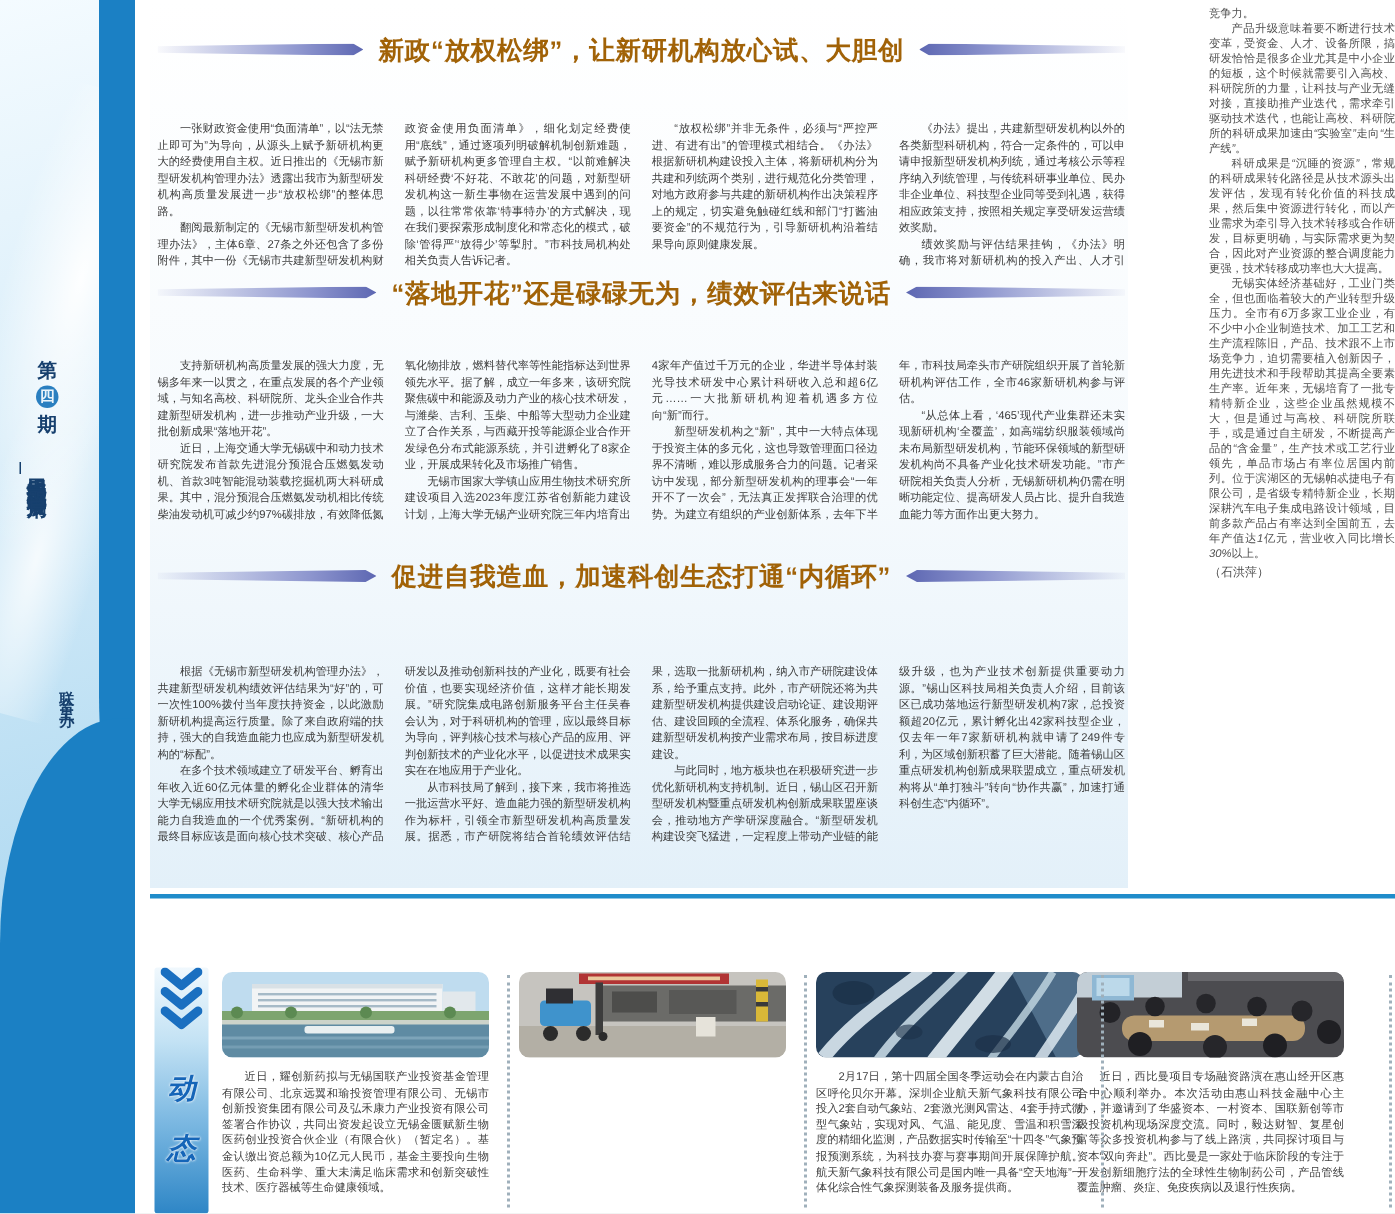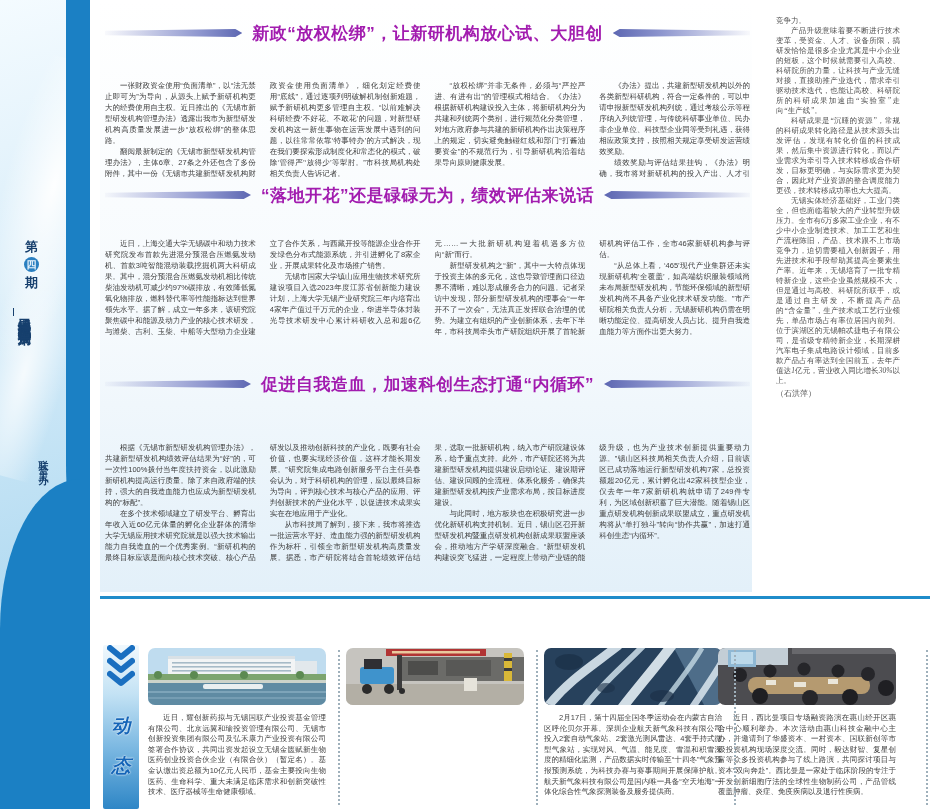--- a/index.html
+++ b/index.html
@@ -24,38 +24,38 @@
   .orgs{position:absolute;left:16px;top:308px;writing-mode:vertical-rl;font-size:13px;font-weight:bold;
         color:#17406e;letter-spacing:1px;line-height:17px;}
   .orgs .org-r{border-left:1.5px solid #17406e;padding-left:3px;margin-left:3px;}
   .tagline{position:absolute;left:36px;top:452px;writing-mode:vertical-rl;font-size:10px;
         color:#17406e;letter-spacing:5px;font-weight:bold;}
 
   
   .article-bg{position:absolute;left:100px;top:0;width:652px;height:592px;
         background:linear-gradient(180deg,rgba(238,246,252,0) 0%,rgba(234,244,251,.45) 55%,#e3f0f9 100%);}
   .headline-row{position:absolute;left:105px;width:645px;height:22px;display:flex;align-items:center;}
-  .headline-row h2{margin:0 10px;font-size:17px;font-weight:bold;color:#a21caf;
+  .headline-row h2{margin:0 10px;font-size:17px;font-weight:bold;color:#a16207;
         white-space:nowrap;letter-spacing:.5px;}
   .bar{flex:1;height:8px;}
   .bar-left{background:linear-gradient(90deg,rgba(107,116,184,.04) 0%,#8d95ce 70%,#5d67b2 100%);
         clip-path:polygon(0 22%,95% 0,100% 50%,95% 100%,0 78%);}
   .bar-right{background:linear-gradient(90deg,#5d67b2 0%,#8d95ce 35%,rgba(107,116,184,.04) 100%);
         clip-path:polygon(0 50%,5% 0,100% 22%,100% 78%,5% 100%);}
   .body{position:absolute;left:105px;width:645px;column-count:4;column-gap:14px;
         font-size:7.5px;line-height:11px;text-align:justify;color:#3c3c3c;overflow:hidden;}
   .body p{margin:0;text-indent:2em;}
   #body-1{top:80px;height:100px;}
   #body-2{top:238px;height:132px;}
   #body-3{top:442px;height:162px;}
 
   
-  .commentary{position:absolute;left:776px;top:4px;width:124px;height:578px;
-        font-family:Liberation Serif, serif;font-size:7.5px;line-height:10px;
-        color:#4f4f4f;text-align:justify;overflow:hidden;font-style:oblique 6deg;margin-top:12px;}
+  .commentary{position:absolute;left:806px;top:4px;width:124px;height:578px;
+        font-family:Liberation Sans, sans-serif;font-size:7.5px;line-height:10px;
+        color:#4f4f4f;text-align:justify;overflow:hidden;font-style:oblique 6deg;}
   .commentary p{margin:0;text-indent:2em;}
   .commentary p.cont{text-indent:0;}
   .byline{text-align:left;text-indent:0 !important;margin-top:3px !important;font-size:8px;}
 
   .separator{position:absolute;left:100px;top:596px;width:830px;height:3px;background:#1f8cca;}
 
   
   .banner{position:absolute;left:103px;top:645px;width:36px;height:164px;
         background:linear-gradient(180deg,#f0f8fd 0%,#c3e2f4 30%,#7db9e2 62%,#2e86c6 100%);
         display:flex;flex-direction:column;align-items:center;border-radius:2px;}
@@ -104,20 +104,21 @@
     <p>《办法》提出，共建新型研发机构以外的各类新型科研机构，符合一定条件的，可以申请申报新型研发机构列统，通过考核公示等程序纳入列统管理，与传统科研事业单位、民办非企业单位、科技型企业同等受到礼遇，获得相应政策支持，按照相关规定享受研发运营绩效奖励。</p>
     <p>绩效奖励与评估结果挂钩，《办法》明确，我市将对新研机构的投入产出、人才引育、成果转化与产业化、法人治理等情况进行定期绩效评估。根据绩效评估结果，市级财政可按照机构上年度非财政经费支持的研发经费支出20%的比例，分档择优给予最高500万元研发补助支持。</p>
   </div>
 
   <div class="headline-row" style="top:184px;">
     <div class="bar bar-left"></div>
     <h2>“落地开花”还是碌碌无为，绩效评估来说话</h2>
     <div class="bar bar-right"></div>
   </div>
   <div class="body" id="body-2">
+    <p>支持新研机构高质量发展的强大力度，无锡多年来一以贯之，在重点发展的各个产业领域，与知名高校、科研院所、龙头企业合作共建新型研发机构，进一步推动产业升级，一大批创新成果“落地开花”。</p>
     <p>近日，上海交通大学无锡碳中和动力技术研究院发布首款先进混分预混合压燃氨发动机、首款3吨智能混动装载挖掘机两大科研成果。其中，混分预混合压燃氨发动机相比传统柴油发动机可减少约97%碳排放，有效降低氮氧化物排放，燃料替代率等性能指标达到世界领先水平。据了解，成立一年多来，该研究院聚焦碳中和能源及动力产业的核心技术研发，与潍柴、吉利、玉柴、中船等大型动力企业建立了合作关系，与西藏开投等能源企业合作开发绿色分布式能源系统，并引进孵化了8家企业，开展成果转化及市场推广销售。</p>
     <p>无锡市国家大学镇山应用生物技术研究所建设项目入选2023年度江苏省创新能力建设计划，上海大学无锡产业研究院三年内培育出4家年产值过千万元的企业，华进半导体封装光导技术研发中心累计科研收入总和超6亿元……一大批新研机构迎着机遇多方位向“新”而行。</p>
     <p>新型研发机构之“新”，其中一大特点体现于投资主体的多元化，这也导致管理面口径边界不清晰，难以形成服务合力的问题。记者采访中发现，部分新型研发机构的理事会“一年开不了一次会”，无法真正发挥联合治理的优势。为建立有组织的产业创新体系，去年下半年，市科技局牵头市产研院组织开展了首轮新研机构评估工作，全市46家新研机构参与评估。</p>
     <p>“从总体上看，‘465’现代产业集群还未实现新研机构‘全覆盖’，如高端纺织服装领域尚未布局新型研发机构，节能环保领域的新型研发机构尚不具备产业化技术研发功能。”市产研院相关负责人分析，无锡新研机构仍需在明晰功能定位、提高研发人员占比、提升自我造血能力等方面作出更大努力。</p>
   </div>
 
   <div class="headline-row" style="top:373px;">
     <div class="bar bar-left"></div>
     <h2>促进自我造血，加速科创生态打通“内循环”</h2>
     <div class="bar bar-right"></div>

